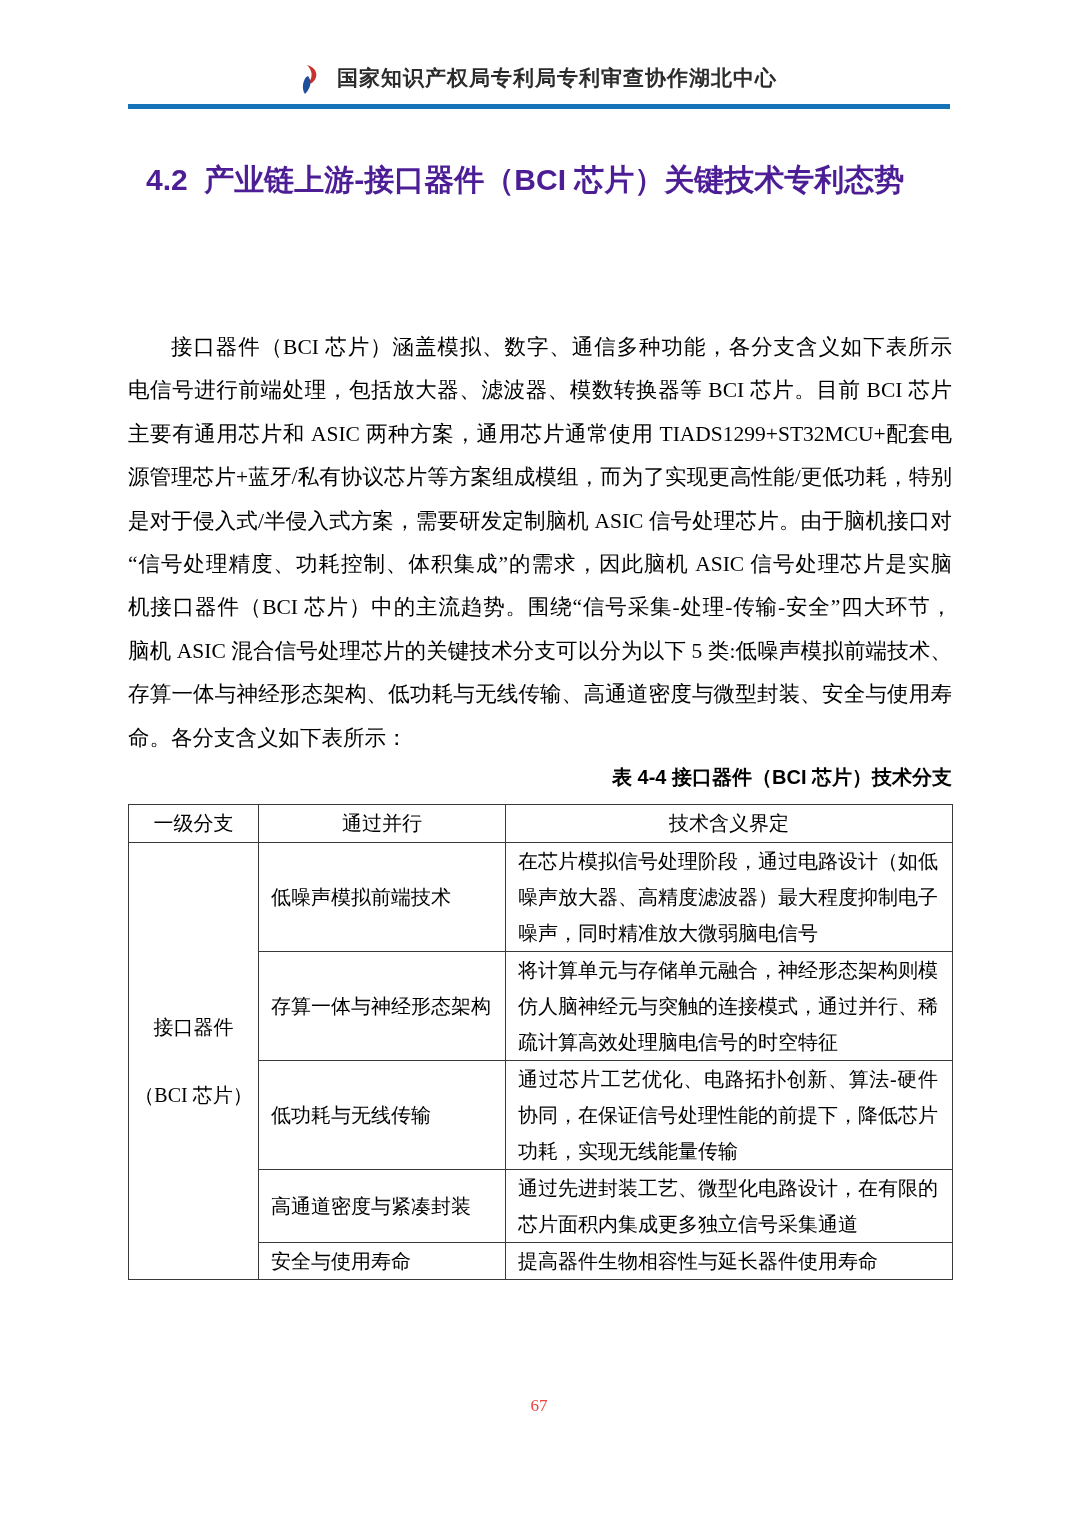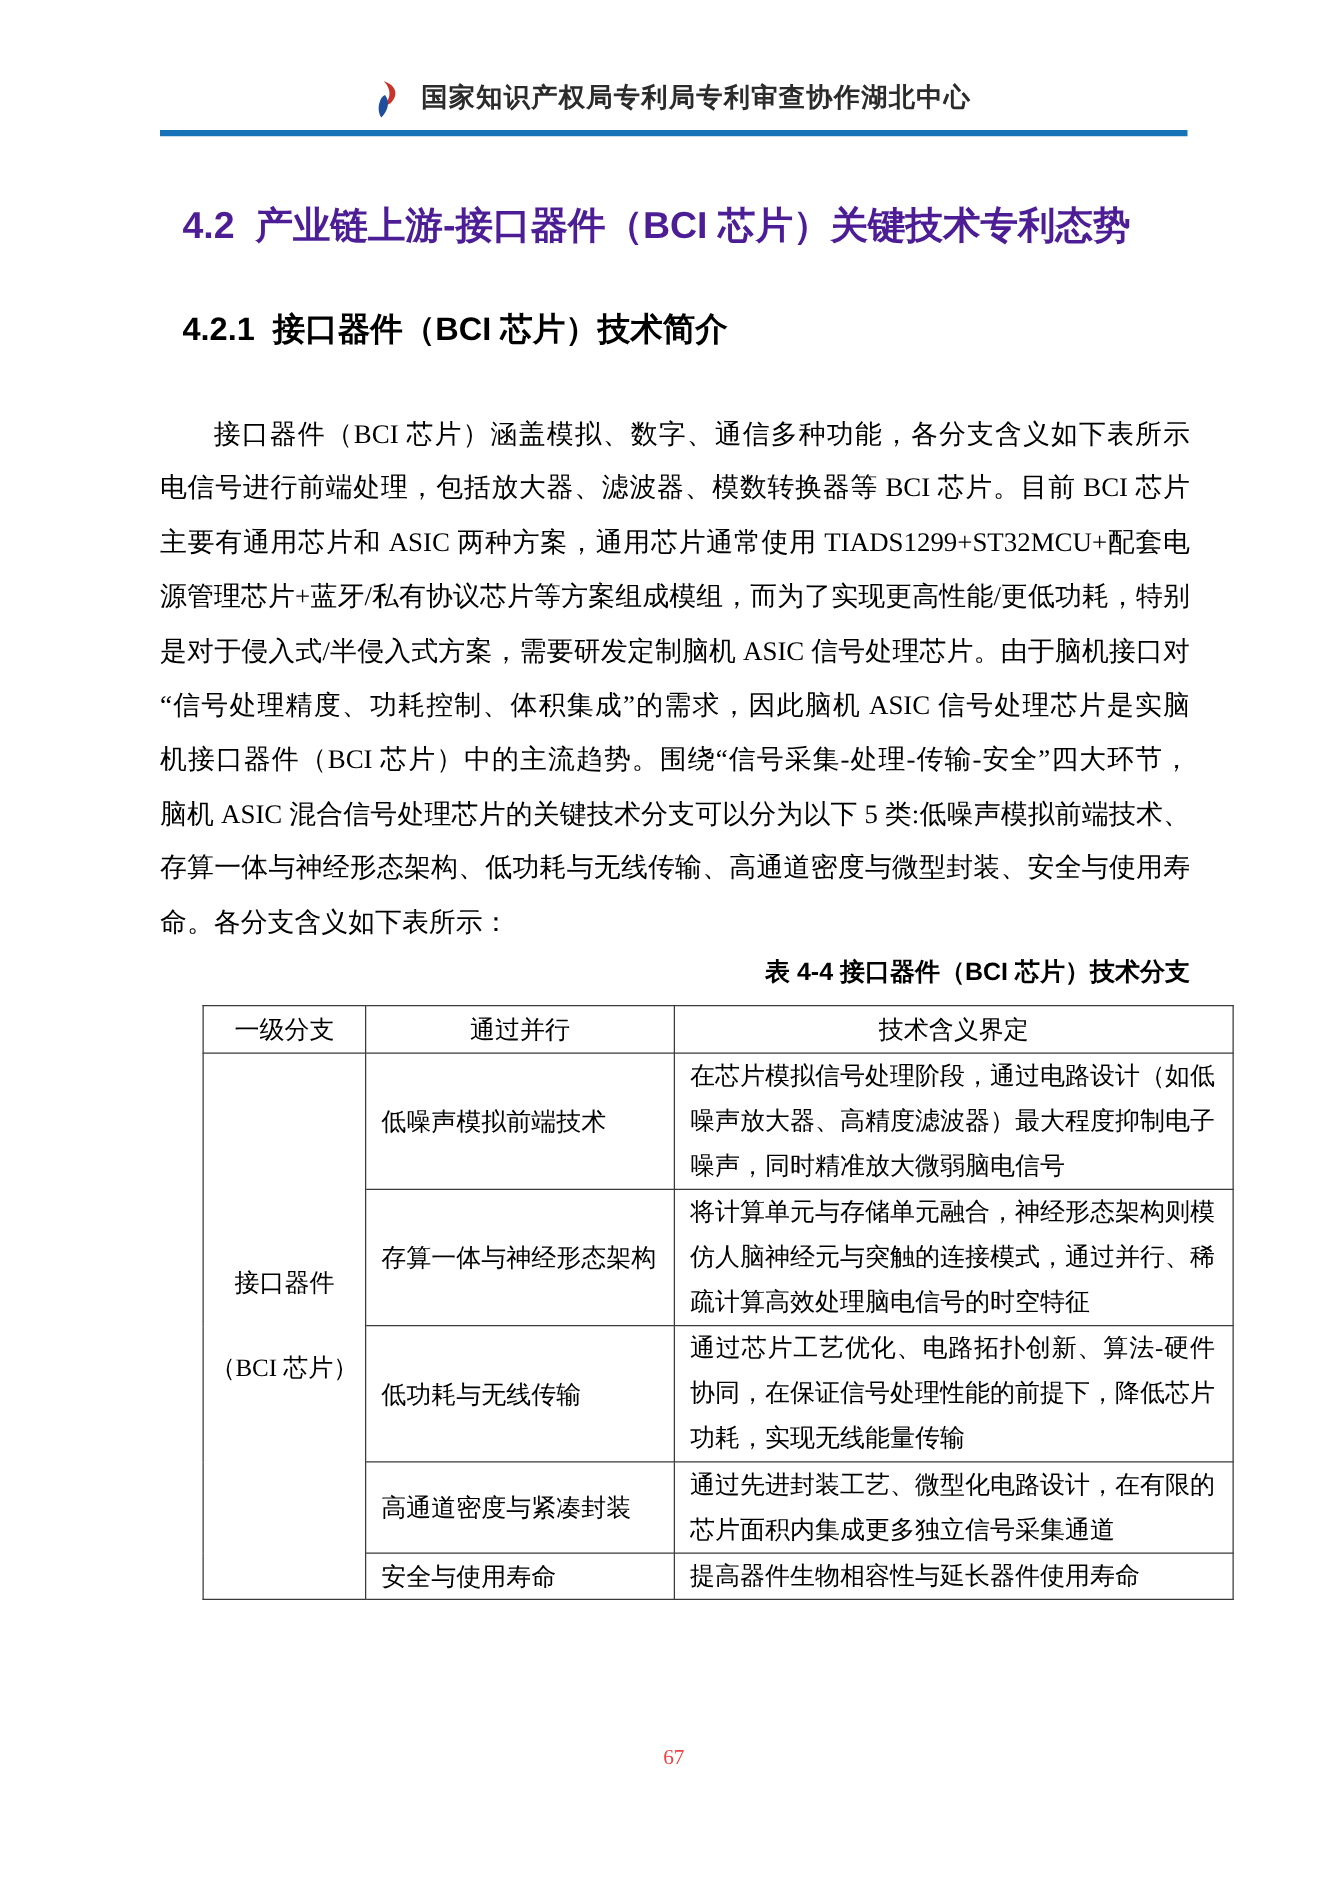--- a/index.html
+++ b/index.html
@@ -54,21 +54,21 @@
   
   .tbl-caption{
     position:absolute;left:128px;top:764px;width:824px;
     text-align:right;
     font-family:"Liberation Sans","DejaVu Sans",sans-serif;
     font-size:20px;font-weight:600;color:#000;
   }
   table.branch-table{
     position:absolute;left:128px;top:804px;
     width:824px;border-collapse:collapse;table-layout:fixed;
-    font-size:20px;color:#000;margin-left:34px;
+    font-size:20px;color:#000;
   }
   .branch-table col.c1{width:130px;}
   .branch-table col.c2{width:247px;}
   .branch-table col.c3{width:447px;}
   .branch-table th,.branch-table td{
     border:1px solid #3a3a3a;
     font-weight:normal;
     padding:0;
     vertical-align:middle;
   }
@@ -100,21 +100,20 @@
   <div class="doc-header">
     <svg class="org-logo" viewBox="0 0 22 32" xmlns="http://www.w3.org/2000/svg">
       <path d="M6 1 C16 4 18 12 12 18 C10 20 8 20 7 19 C12 14 12 7 6 1 Z" fill="#c8332b"></path>
       <path d="M7 12 C11 17 10 24 4 30 C2 27 1 22 3 17 C4 14 5 13 7 12 Z" fill="#1f4e9c"></path>
     </svg>
     <span class="org-name">国家知识产权局专利局专利审查协作湖北中心</span>
   </div>
   <div class="header-rule"></div>
 
   <h1 class="h-section">4.2  产业链上游-接口器件（BCI 芯片）关键技术专利态势</h1>
-  <h2 class="h-subsection">4.2.1  接口器件（BCI 芯片）技术简介</h2>
 
   <div class="body-para">
     <div class="para-line first">接口器件（BCI 芯片）涵盖模拟、数字、通信多种功能，各分支含义如下表所示</div>
     <div class="para-line">电信号进行前端处理，包括放大器、滤波器、模数转换器等 BCI 芯片。目前 BCI 芯片</div>
     <div class="para-line">主要有通用芯片和 ASIC 两种方案，通用芯片通常使用 TIADS1299+ST32MCU+配套电</div>
     <div class="para-line">源管理芯片+蓝牙/私有协议芯片等方案组成模组，而为了实现更高性能/更低功耗，特别</div>
     <div class="para-line">是对于侵入式/半侵入式方案，需要研发定制脑机 ASIC 信号处理芯片。由于脑机接口对</div>
     <div class="para-line">“信号处理精度、功耗控制、体积集成”的需求，因此脑机 ASIC 信号处理芯片是实脑</div>
     <div class="para-line">机接口器件（BCI 芯片）中的主流趋势。围绕“信号采集-处理-传输-安全”四大环节，</div>
     <div class="para-line">脑机 ASIC 混合信号处理芯片的关键技术分支可以分为以下 5 类:低噪声模拟前端技术、</div>

